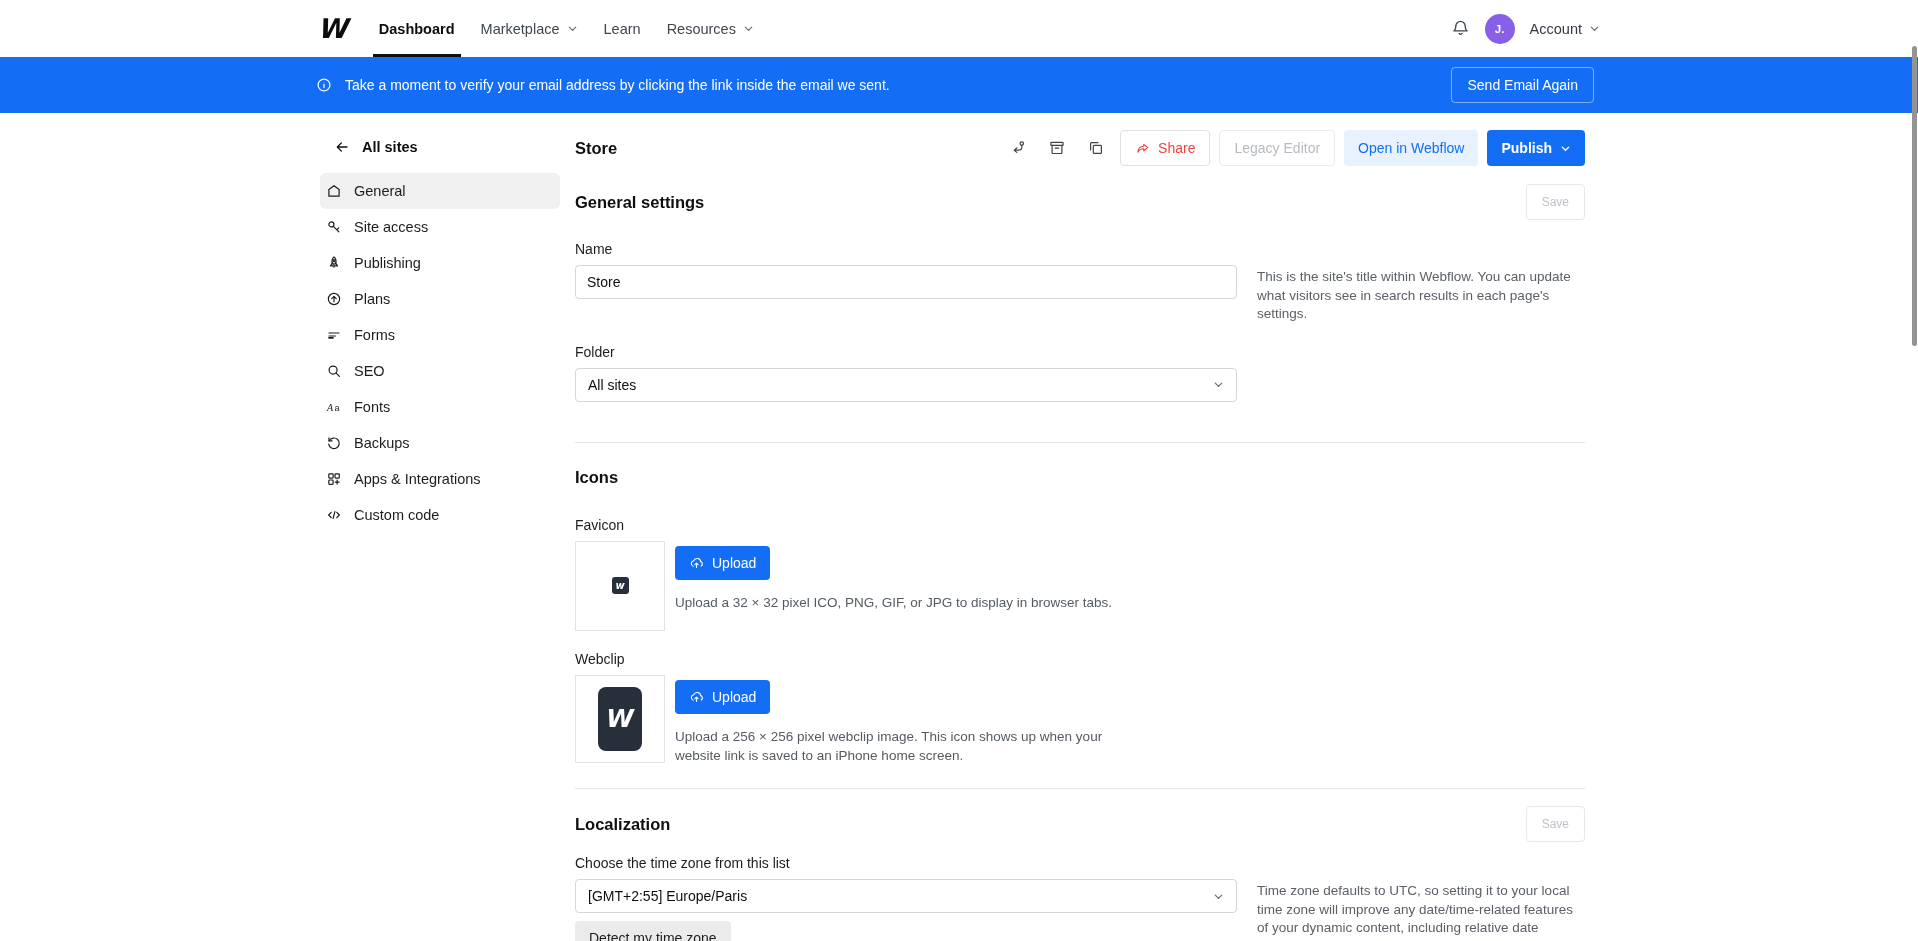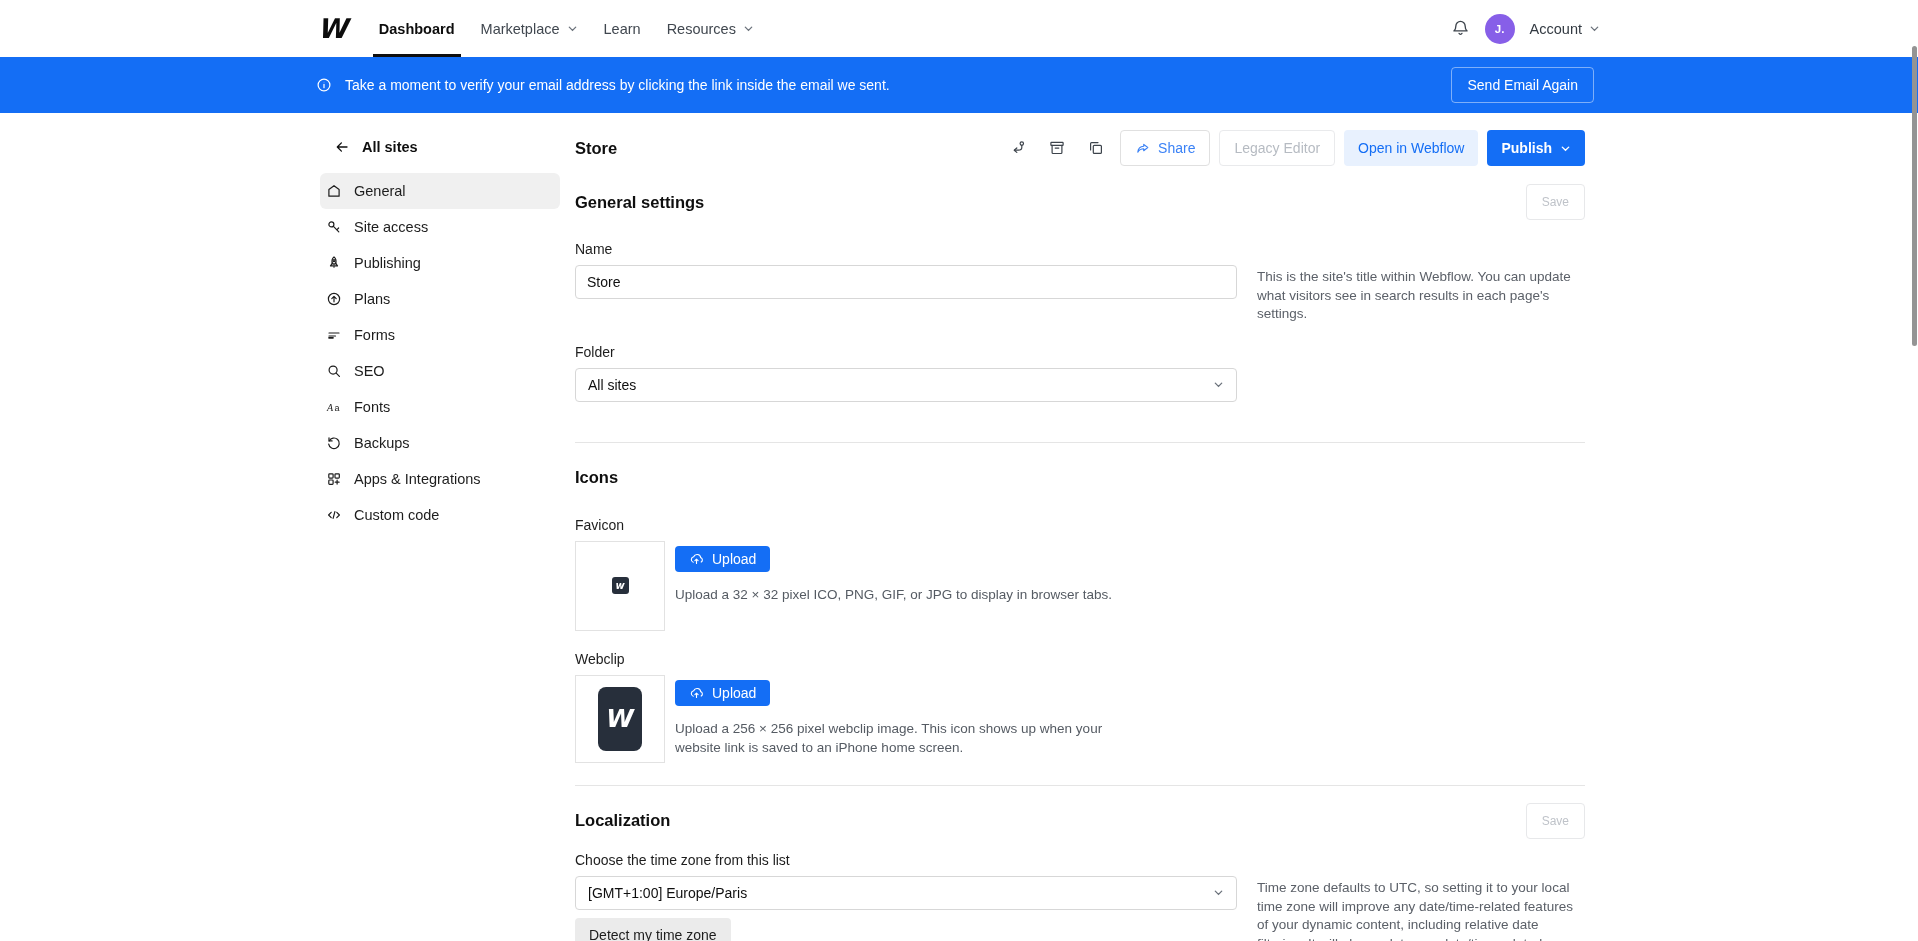--- a/index.html
+++ b/index.html
@@ -60,21 +60,21 @@
 
   
   .main { width:1010px; margin-left:15px; }
   .page-head { display:flex; align-items:center; height:38px; margin-top:16px; }
   .page-title { font-size:16.5px; font-weight:bold; color:#0f0f0f; }
   .head-actions { margin-left:auto; display:flex; align-items:center; gap:9px; }
   .icon-btn { width:30px; height:32px; display:flex; align-items:center;
               justify-content:center; color:#3c434b; cursor:pointer; }
   .btn { border-radius:4px; font-size:14px; height:36px; padding:0 14px;
          display:inline-flex; align-items:center; gap:8px; background:#fff;
-         border:1px solid #e0e0e0; color:#3b82f6; cursor:pointer;
+         border:1px solid #e0e0e0; color:#ef4444; cursor:pointer;
          font-family:inherit; white-space:nowrap; }
   .btn-disabled { color:#b6bbc2; border-color:#e9eaec; cursor:default; }
   .btn-tonal { background:#e8f1fe; border:none; color:#146ef5; }
   .btn-primary { background:#146ef5; border:none; color:#fff; font-weight:bold; }
 
   .section-head { display:flex; align-items:center; height:38px; margin-top:16px; }
   .section-title { font-size:16.5px; font-weight:bold; color:#0f0f0f; }
   .save-btn { margin-left:auto; height:36px; padding:0 15px; background:#fff;
               border:1px solid #e7e8ea; border-radius:4px; color:#bfc3c9;
               font-size:12px; font-family:inherit; cursor:default; }
@@ -102,21 +102,21 @@
                  flex-shrink:0; }
   .preview-box.tall { height:88px; }
   .fav-tile { width:17px; height:17px; background:#272f3b; border-radius:3px;
               color:#fff; display:flex; align-items:center; justify-content:center;
               font:italic bold 10px "DejaVu Sans", sans-serif; }
   .clip-tile { width:44px; height:64px; background:#272f3b; border-radius:8px;
                color:#fff; display:flex; align-items:center; justify-content:center;
                font:italic bold 25px "DejaVu Sans", sans-serif; }
   .upload-col { margin-left:10px; padding-top:5px; }
   .btn-upload { background:#146ef5; color:#fff; border:none; border-radius:4px;
-                height:26px; padding:0 14px; font-size:14px; display:inline-flex;
+                height:34px; padding:0 14px; font-size:14px; display:inline-flex;
                 align-items:center; gap:8px; cursor:pointer; font-family:inherit; }
   .upload-help { font-size:13.5px; color:#555b63; margin-top:13px;
                  max-width:560px; line-height:1.45; }
 
   .detect-btn { margin-top:8px; height:34px; padding:0 14px; background:#ebebeb;
                 border:none; border-radius:4px; font-size:14px; color:#1d1d1d;
                 cursor:pointer; font-family:inherit; }
 
   .scroll-thumb { position:absolute; right:1px; top:46px; width:5px; height:300px;
                   background:#949494; border-radius:3px; }
@@ -378,21 +378,21 @@
 
     <div class="section-head">
       <div class="section-title">Localization</div>
       <button class="save-btn">Save</button>
     </div>
 
     <div class="field-label" style="margin-top:12px;">Choose the time zone from this list</div>
     <div class="row2">
       <div class="control-col">
         <div class="select">
-          <span>[GMT+1:00] Europe/Paris</span>
+          <span>[GMT+2:55] Europe/Paris</span>
           <svg width="11" height="11" viewBox="0 0 12 12" fill="none" stroke="#6a717a" stroke-width="1.4" stroke-linecap="round">
               <path d="M2.5 4.5 6 8l3.5-3.5"></path>
             </svg>
         </div>
         <button class="detect-btn">Detect my time zone</button>
       </div>
       <div class="help">Time zone defaults to UTC, so setting it to your local time zone will improve any date/time-related features of your dynamic content, including relative date filtering. It will also update any date/time-related elements of your existing dynamic content.</div>
     </div>
 
   </div>

